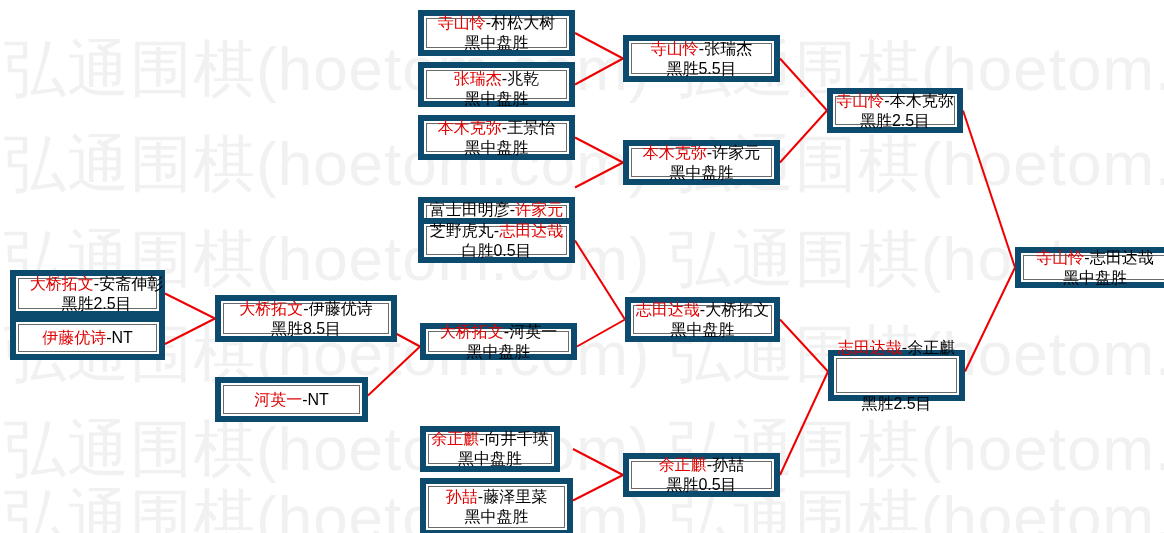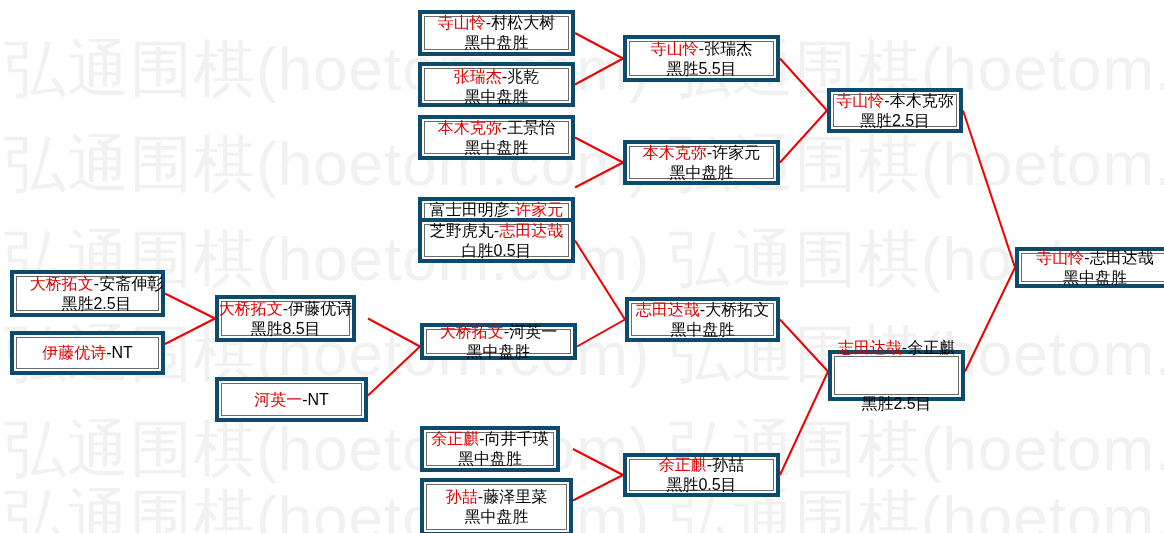--- a/index.html
+++ b/index.html
@@ -7,21 +7,21 @@
     position:relative;width:1164px;height:533px;background:#ffffff;
     overflow:hidden;font-family:"Liberation Sans",sans-serif;
   }
   .wm{
     position:absolute;z-index:0;font-size:62px;line-height:62px;
     white-space:nowrap;letter-spacing:1px;user-select:none;
   }
   #connector-lines{position:absolute;left:0;top:0;z-index:1;}
   .match-box{
     position:absolute;z-index:2;box-sizing:border-box;background:#fff;
-    border:4px solid #0c4a6e;
+    border:6px solid #0c4a6e;
     box-shadow:inset 0 0 0 2px #fff, inset 0 0 0 3px #6a6a6a;
     display:flex;flex-direction:column;justify-content:center;align-items:center;
     font-size:16px;line-height:20px;color:#000;text-align:center;
     padding:1px 2px;
   }
   .match-box .names,.match-box .result{white-space:nowrap;}
 </style>
 </head>
 <body>
 
@@ -49,24 +49,24 @@
 <div class="wm" style="top: 38px; left: 4px; color: rgb(241, 241, 241);">弘通围棋(hoetom.com) 弘通围棋(hoetom.com) </div>
     <div class="wm" style="top: 133px; left: 4px; color: rgb(241, 241, 241);">弘通围棋(hoetom.com) 弘通围棋(hoetom.com) </div>
     <div class="wm" style="top: 228px; left: 4px; color: rgb(241, 241, 241);">弘通围棋(hoetom.com) 弘通围棋(hoetom.com) </div>
     <div class="wm" style="top: 323px; left: 4px; color: rgb(241, 241, 241);">弘通围棋(hoetom.com) 弘通围棋(hoetom.com) </div>
     <div class="wm" style="top: 418px; left: 4px; color: rgb(241, 241, 241);">弘通围棋(hoetom.com) 弘通围棋(hoetom.com) </div>
     <div class="wm" style="top: 487px; left: 4px; color: rgb(241, 241, 241);">弘通围棋(hoetom.com) 弘通围棋(hoetom.com) </div>
     <div class="match-box" style="left: 10px; top: 270px; width: 155px; height: 47px; padding-left: 20px;">
       <div class="names"><span style="color: rgb(224, 0, 0);">大桥拓文</span><span>-</span><span>安斋伸彰</span></div>
       <div class="result">黑胜2.5目</div>
     </div>
-    <div class="match-box" style="left: 10px; top: 331px; width: 155px; height: 44px;">
+    <div class="match-box" style="left: 10px; top: 316px; width: 155px; height: 44px;">
       <div class="names"><span style="color: rgb(224, 0, 0);">伊藤优诗</span><span>-</span><span>NT</span></div>
     </div>
-    <div class="match-box" style="left: 215px; top: 295px; width: 141px; height: 47px;">
+    <div class="match-box" style="left: 215px; top: 295px; width: 182px; height: 47px;">
       <div class="names"><span style="color: rgb(224, 0, 0);">大桥拓文</span><span>-</span><span>伊藤优诗</span></div>
       <div class="result">黑胜8.5目</div>
     </div>
     <div class="match-box" style="left: 215px; top: 377px; width: 153px; height: 45px;">
       <div class="names"><span style="color: rgb(224, 0, 0);">河英一</span><span>-</span><span>NT</span></div>
     </div>
     <div class="match-box" style="left: 418px; top: 10px; width: 157px; height: 46px;">
       <div class="names"><span style="color: rgb(224, 0, 0);">寺山怜</span><span>-</span><span>村松大树</span></div>
       <div class="result">黑中盘胜</div>
     </div>

